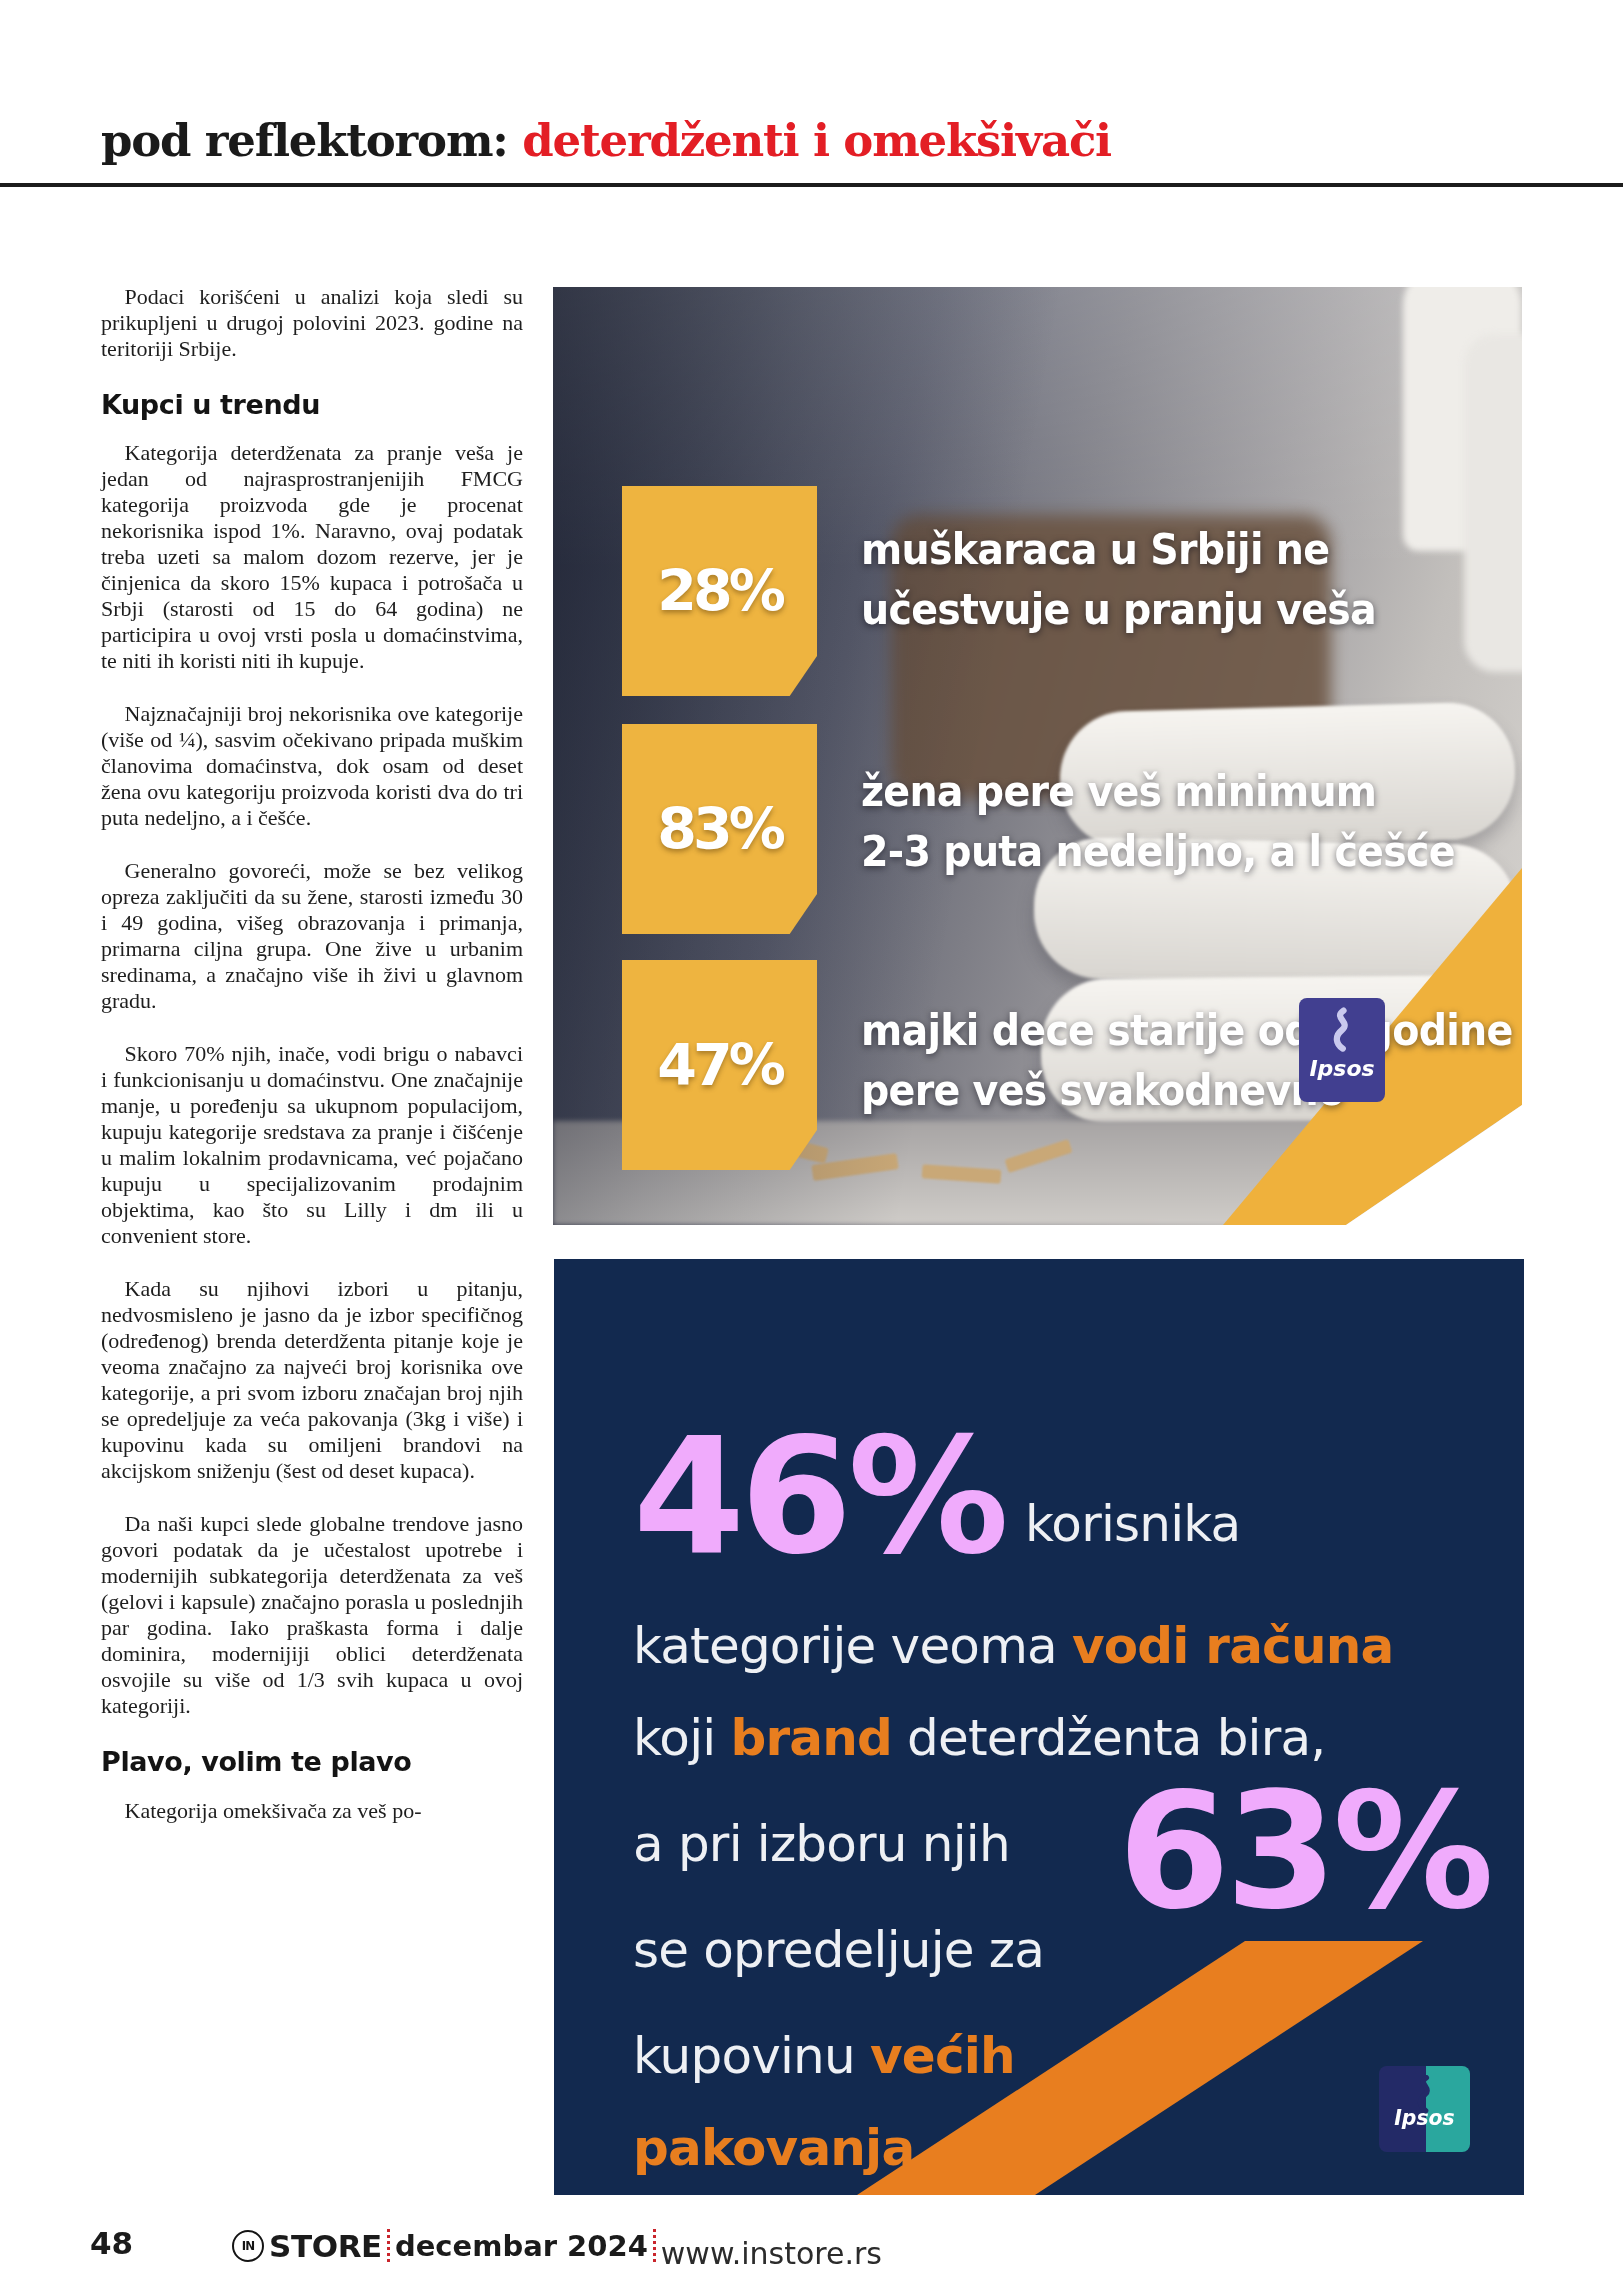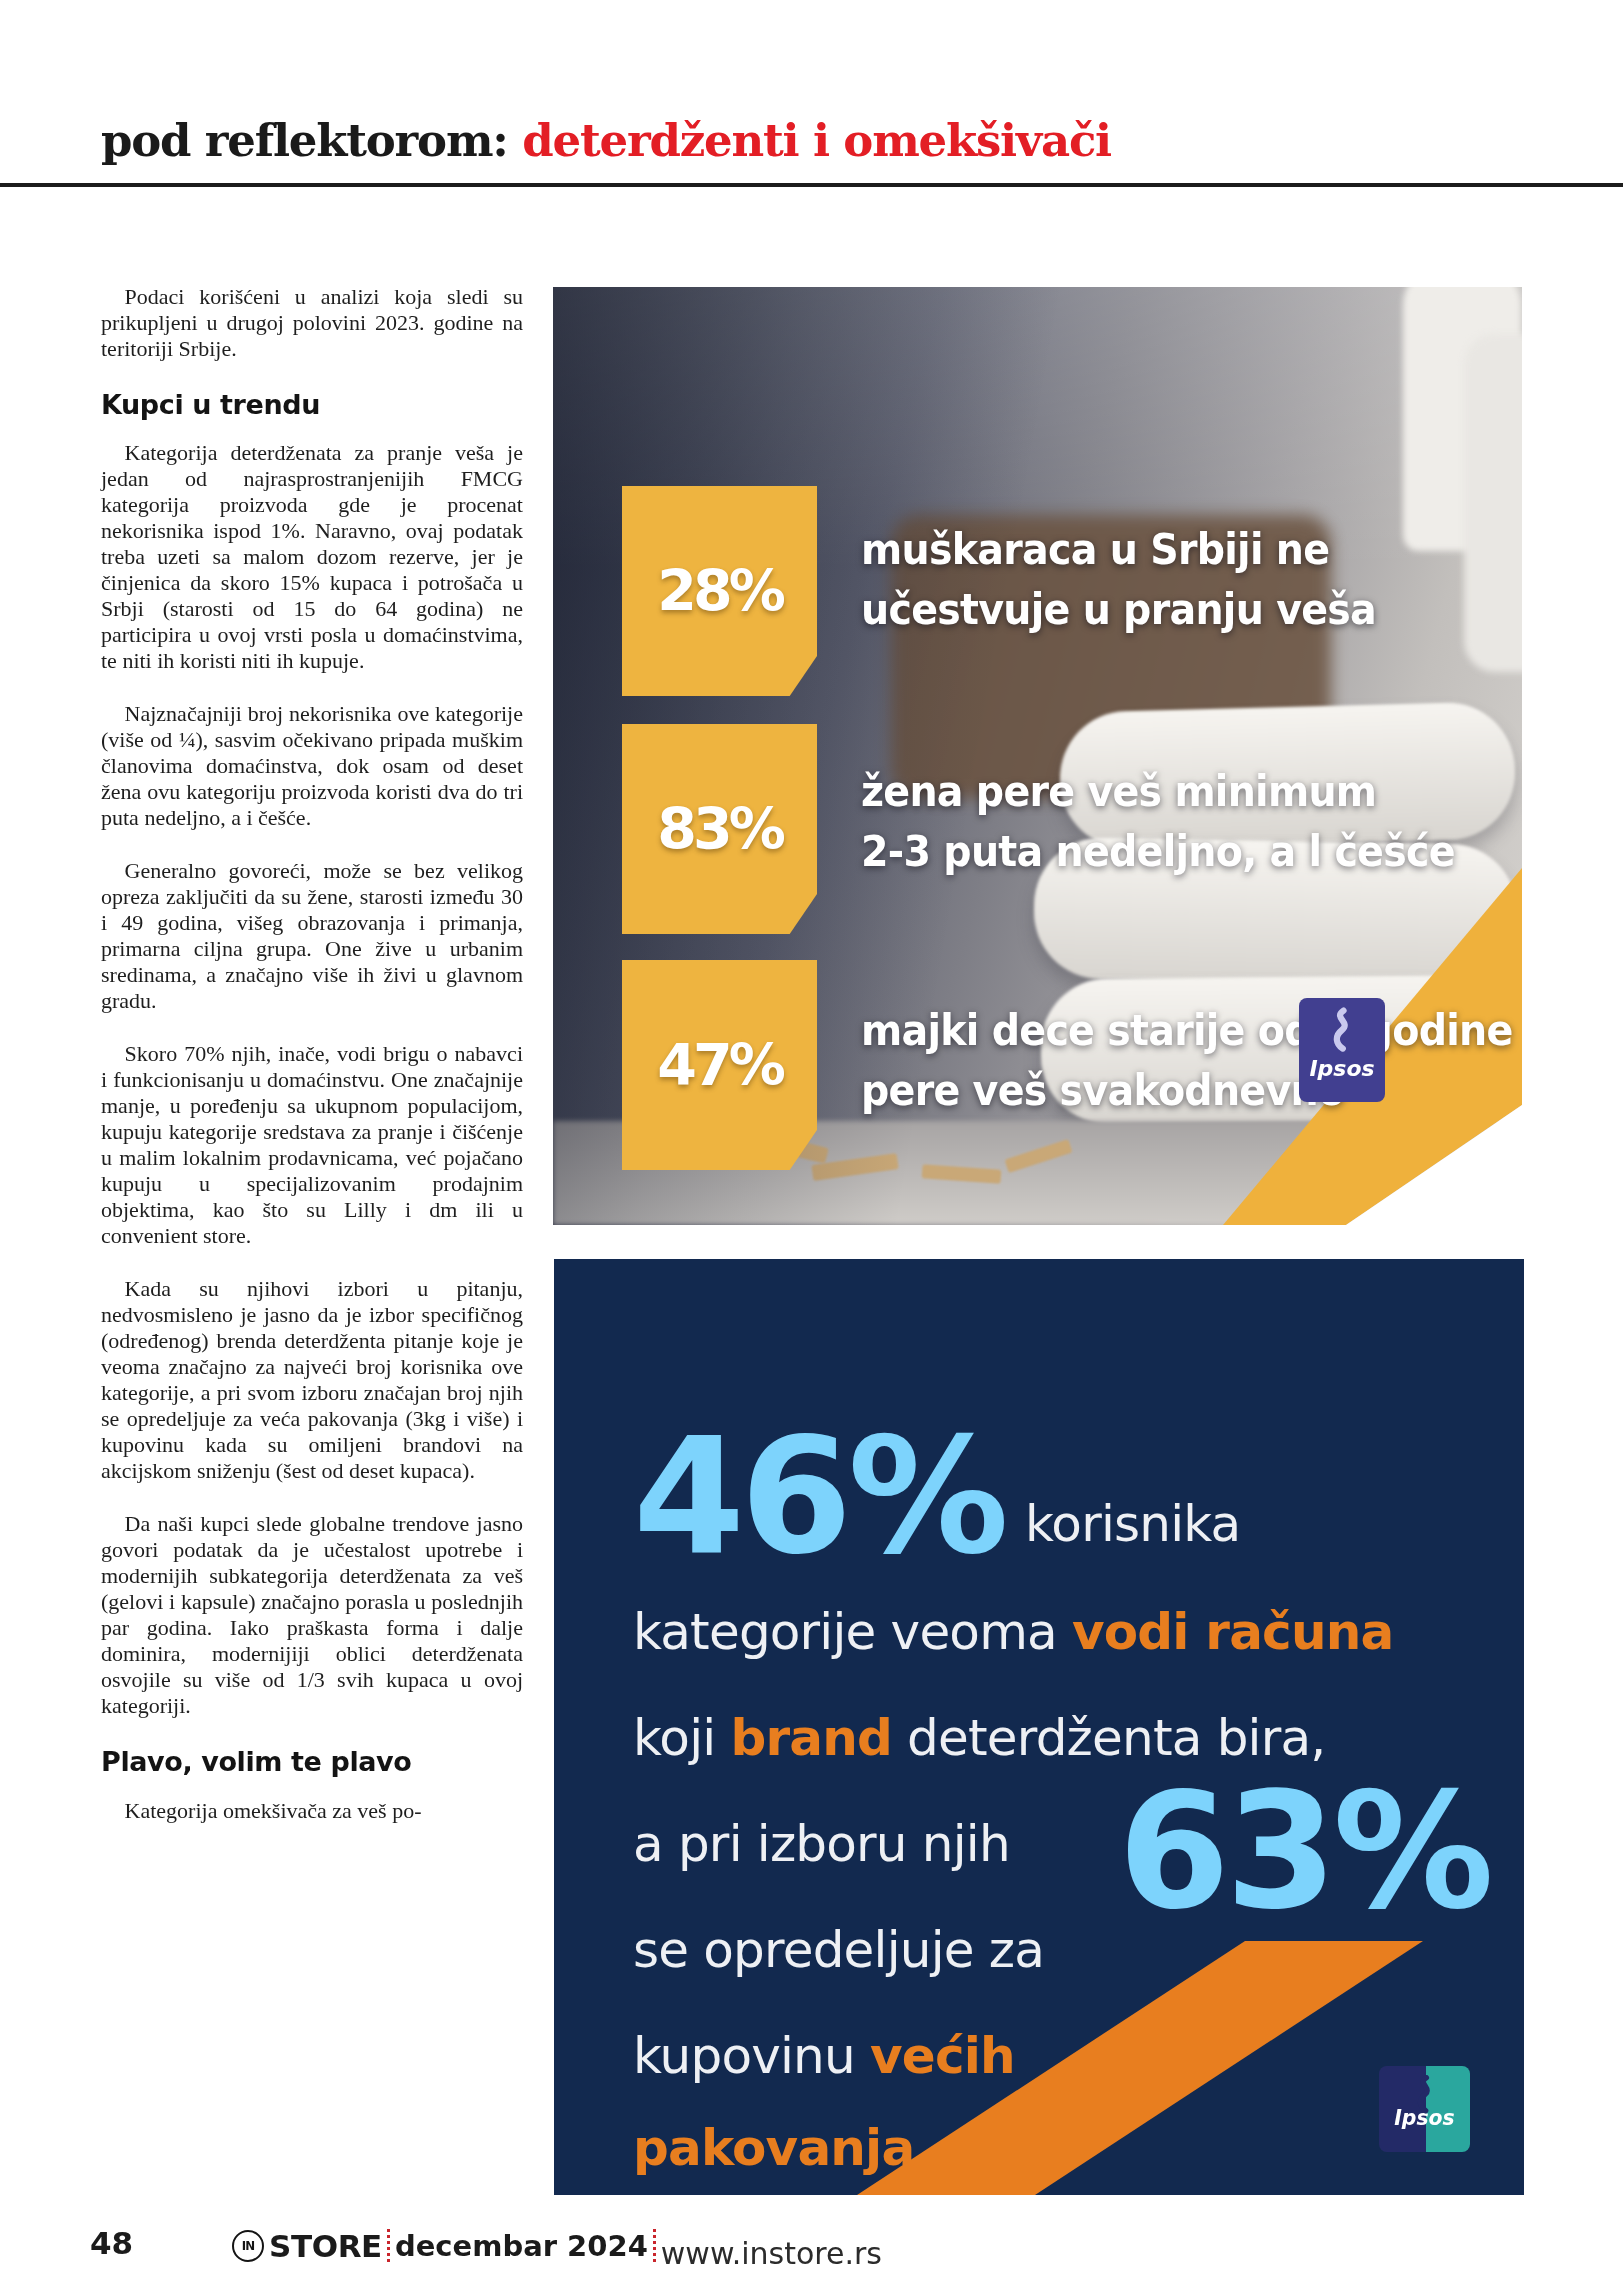--- a/index.html
+++ b/index.html
@@ -94,26 +94,26 @@
 
   
   .info2{
     position:absolute;left:554px;top:1259px;width:970px;height:936px;
     background:#12294f;overflow:hidden;color:#eef0f4;
     font-family:"DejaVu Sans", sans-serif;
   }
   .info2 .row{position:absolute;left:79px;font-size:50px;line-height:55px;letter-spacing:-0.8px;white-space:nowrap;}
   .info2 .hl{color:#e87e1f;font-weight:bold;}
   .info2 .huge{
-    position:absolute;font-weight:bold;color:#7dd3fc;
+    position:absolute;font-weight:bold;color:#f0abfc;
     font-size:161px;line-height:161px;letter-spacing:-4.7px;white-space:nowrap;
   }
   .info2 .n46{left:79px;top:157px;}
   .info2 .korisnika{position:absolute;left:471px;top:236px;font-size:50px;letter-spacing:-0.8px;}
-  .info2 .r2{top:346px;} .info2 .r3{top:452px;} .info2 .r4{top:558px;}
+  .info2 .r2{top:360px;} .info2 .r3{top:452px;} .info2 .r4{top:558px;}
   .info2 .n63{left:564px;top:512px;}
   .info2 .r5{top:664px;} .info2 .r6{top:770px;} .info2 .r7{top:862px;}
   .info2 .slash{
     position:absolute;inset:0;background:#e87e1f;
     clip-path:polygon(691px 682px, 869px 682px, 481px 936px, 303px 936px);
   }
 
   
   .footer{position:absolute;left:0;top:2222px;width:1623px;height:47px;font-family:"DejaVu Sans", sans-serif;color:#1b1b1b;}
   .page-num{position:absolute;left:90px;top:3.1px;font-weight:bold;font-size:31px;}

